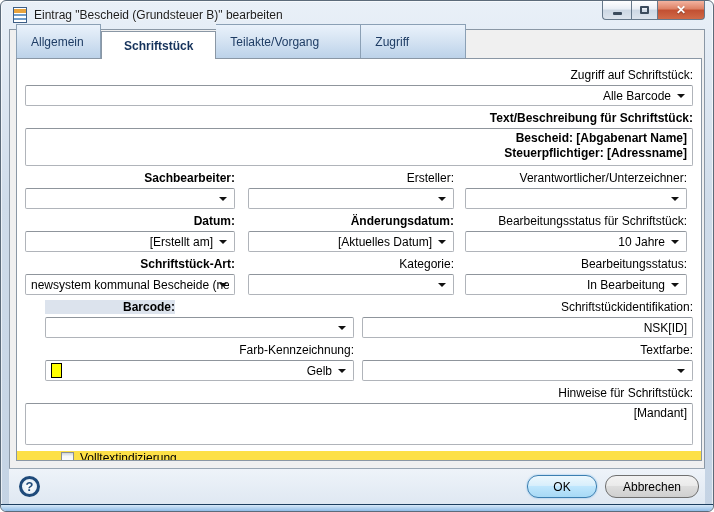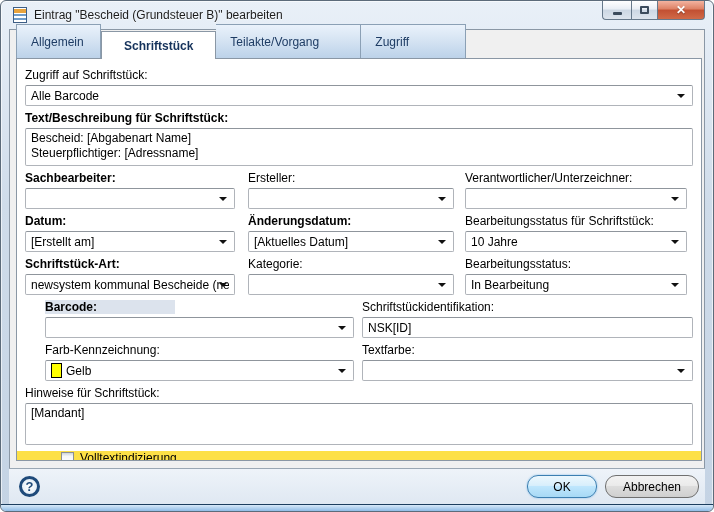--- a/index.html
+++ b/index.html
@@ -49,21 +49,21 @@
 
   
   .panel { position:relative; z-index:1; margin-left:6px; width:686px; height:403px;
     background:#fff; border:1px solid #8a97a5; display:flex; flex-direction:column; overflow:hidden; }
   .panel-body { padding:8px 8px 0 8px; }
 
   .lbl { display:block; margin-bottom:3px; white-space:nowrap; }
   .lbl.b { font-weight:bold; }
   .lbl.hilite { background:#dce3ed; width:130px; }
 
-  .field-row { margin-top:5px; }
+  .field-row { margin-top:5px;text-align:right; }
   .field-row:first-child { margin-top:1px; }
 
   .combo, .tbox { height:21px; background:#fff; border:1px solid #b0b4ba; border-top-color:#8f959c;
     border-radius:2px; display:flex; align-items:center; padding:0 5px; position:relative; overflow:hidden; }
   .combo .val, .tbox .val { white-space:nowrap; overflow:hidden; flex:1 1 auto; }
   .arrow { position:absolute; right:7px; top:8px; width:0; height:0;
     border-left:4px solid transparent; border-right:4px solid transparent; border-top:4px solid #111; }
   .combo .val { padding-right:16px; }
   .tarea { background:#fff; border:1px solid #b0b4ba; border-top-color:#8f959c; border-radius:2px;
     padding:2px 5px; white-space:pre-line; line-height:15px; overflow:hidden; }
@@ -142,21 +142,21 @@
         <div class="field-row">
           <span class="lbl">Zugriff auf Schriftstück:</span>
           <div class="combo">
             <span class="val">Alle Barcode</span>
             <span class="arrow"></span>
           </div>
         </div>
 
         <div class="field-row">
           <span class="lbl b">Text/Beschreibung für Schriftstück:</span>
-          <div class="tarea" style="height:38px;">Bescheid: [Abgabenart Name]
+          <div class="tarea" style="height:38px;font-weight:bold;">Bescheid: [Abgabenart Name]
 Steuerpflichtiger: [Adressname]</div>
         </div>
 
         <div class="field-row cols">
           <div class="c210">
             <span class="lbl b">Sachbearbeiter:</span>
             <div class="combo">
               <span class="val"></span>
               <span class="arrow"></span>
             </div>

